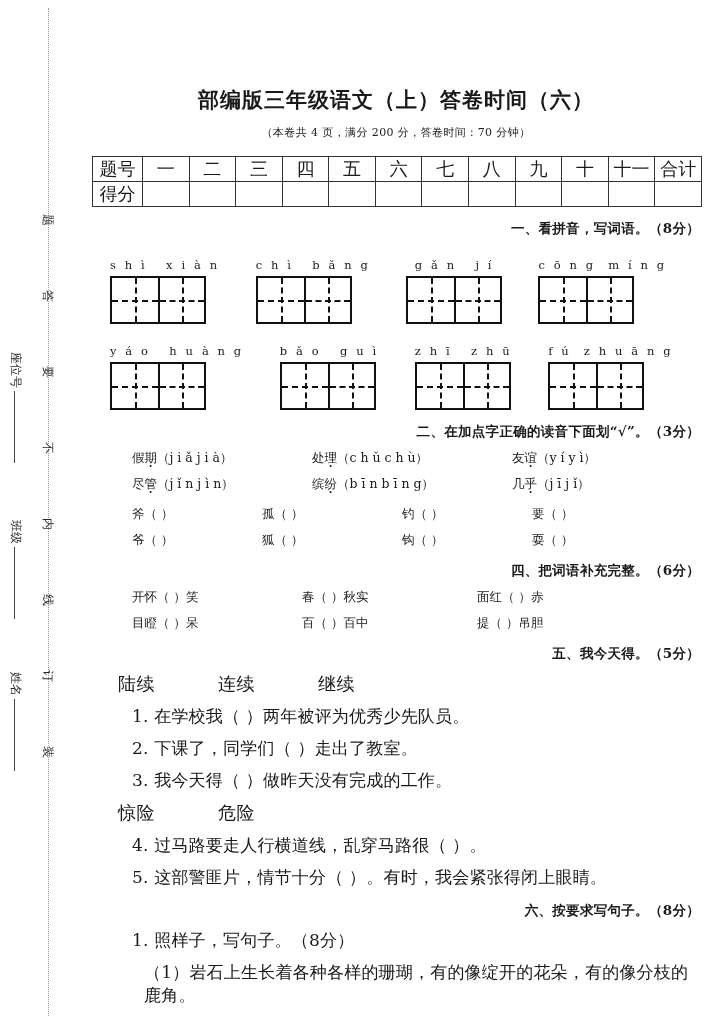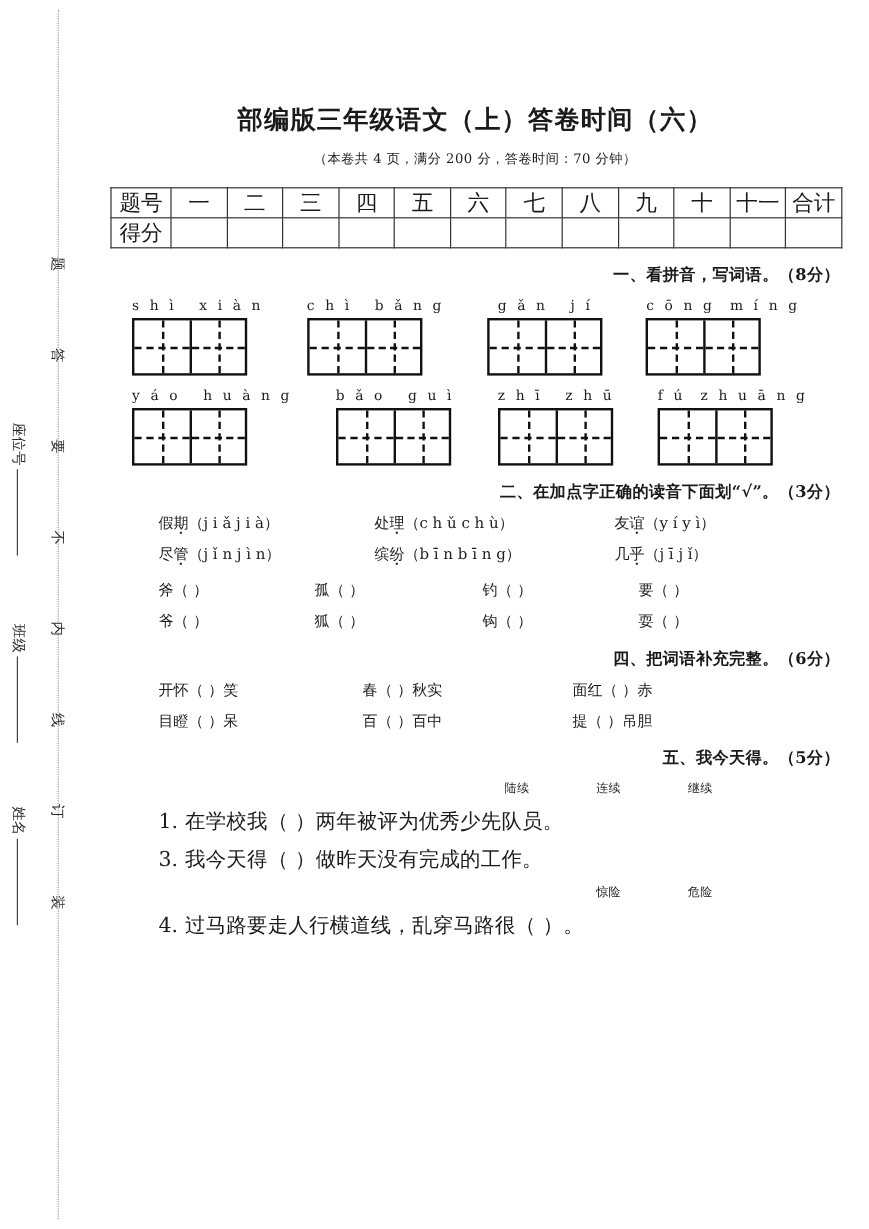--- a/index.html
+++ b/index.html
@@ -114,21 +114,21 @@
   .indent1 { margin-left: 40px; }
   .line {
     font-size: 17px;
     margin-top: 9px;
     letter-spacing: 0.2px;
   }
 
   
   .py-row {
     display: flex;
-    margin-top: 9px;
+    margin-top: 20px;
     margin-left: 18px;
   }
   .py-group { margin-right: 36px; }
   .py-text {
     font-size: 11.5px;
     letter-spacing: 2.6px;
     text-align: center;
     margin-bottom: 4px;
     font-family: "DejaVu Serif", "Liberation Serif", serif;
     white-space: pre;
@@ -174,25 +174,26 @@
     content: "·";
     position: absolute;
     left: 50%;
     bottom: -9px;
     transform: translateX(-50%);
     font-size: 15px;
     line-height: 1;
   }
 
   .bank {
-    text-align: right;
-    font-size: 10px;
+    text-align: left;
+    font-size: 18px;
     margin-top: 9px;
     letter-spacing: 0.4px;
     padding-right: 80px;
+    font-family: Liberation Mono, monospace;
   }
   .bank span { margin: 0 26px; }
 </style>
 </head>
 <body>
 
 <div id="left-margin">
 
   <div class="v-col" id="student-col">
     <div class="v-field" style="left:20px; top:352px;">
@@ -373,24 +374,31 @@
   <div class="section">
     <div class="sec-head">五、我今天得。（5分）</div>
 
     <div class="bank">
       <span>陆续</span>
       <span>连续</span>
       <span>继续</span>
     </div>
 
     <div class="line indent1">1. 在学校我（        ）两年被评为优秀少先队员。</div>
+    <div class="line indent1">2. 下课了，同学们（        ）走出了教室。</div>
     <div class="line indent1">3. 我今天得（        ）做昨天没有完成的工作。</div>
 
     <div class="bank">
       <span>惊险</span>
       <span>危险</span>
     </div>
 
     <div class="line indent1">4. 过马路要走人行横道线，乱穿马路很（        ）。</div>
-  </div>
-
+    <div class="line indent1">5. 这部警匪片，情节十分（        ）。有时，我会紧张得闭上眼睛。</div>
+  </div>
+
+  <div class="section">
+    <div class="sec-head">六、按要求写句子。（8分）</div>
+    <div class="line indent1">1. 照样子，写句子。（8分）</div>
+    <div class="line" style="margin-left:52px">（1）岩石上生长着各种各样的珊瑚，有的像绽开的花朵，有的像分枝的鹿角。</div>
+  </div>
 
 </div>
 
 </body></html>

